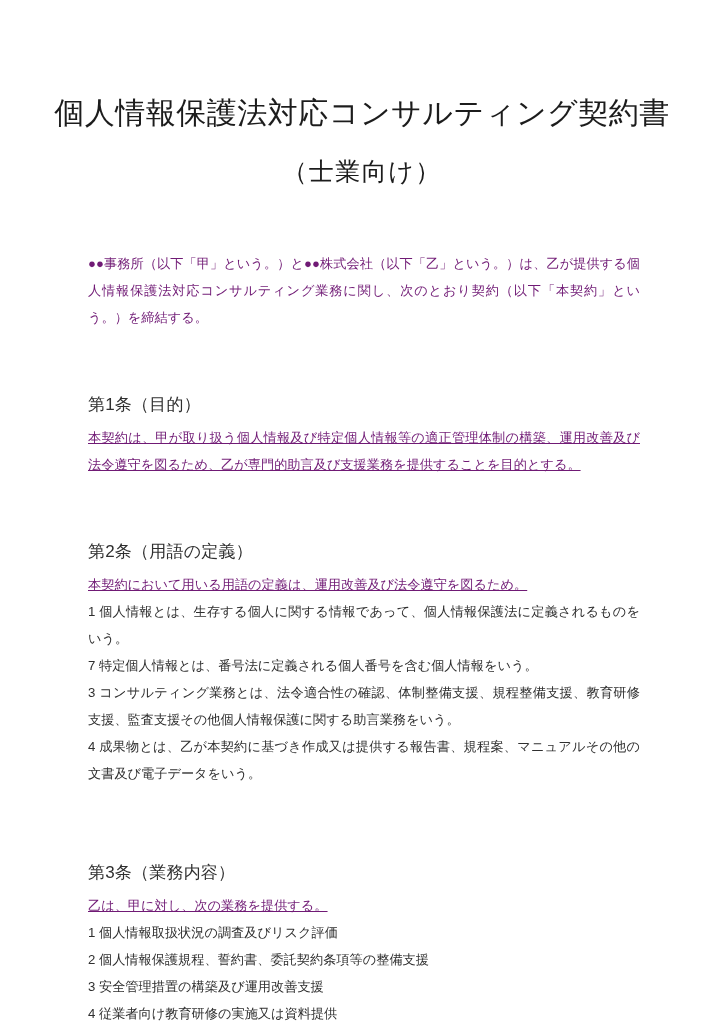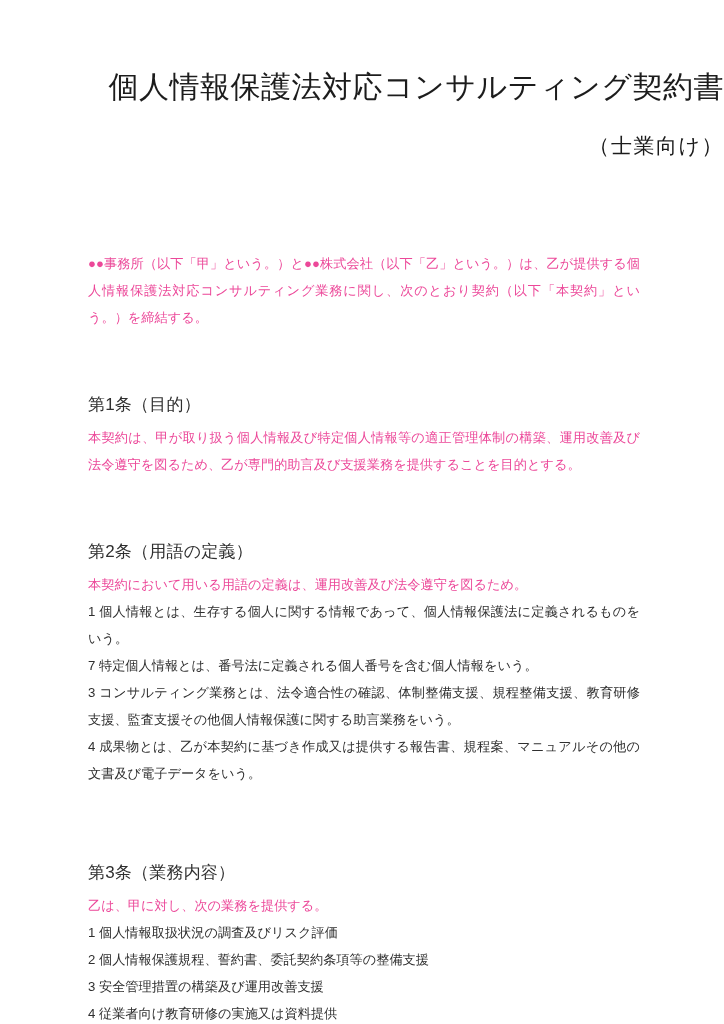--- a/index.html
+++ b/index.html
@@ -20,52 +20,53 @@
   .page {
     position: relative;
     width: 724px;
     height: 1024px;
     box-sizing: border-box;
     background: #ffffff;
   }
 
   
   .title-block {
-    padding-top: 68px;
-    text-align: right;
+    padding-top: 96px;
+    text-align: center;
+    font-family: Liberation Mono, monospace;
   }
   .doc-title {
     font-size: 30px;
     line-height: 38px;
     font-weight: 400;
     color: #1c1c1c;
     letter-spacing: 0.5px;
     margin: 0;
   }
   .doc-subtitle {
-    font-size: 21px;
+    font-size: 25px;
     line-height: 32px;
     font-weight: 400;
     color: #1c1c1c;
     letter-spacing: 1.5px;
     margin: 24px 0 0 0;
   }
 
   
   .body-col {
     position: absolute;
     left: 88px;
     top: 250px;
     width: 552px;
   }
 
   .para {
     font-size: 13.2px;
     line-height: 27px;
-    color: #ec4899;
+    color: #701a75;
     margin: 0;
     text-align: justify;
     text-justify: inter-character;
   }
 
   .preamble {
     margin-bottom: 0;
   }
 
   
@@ -80,20 +81,21 @@
     font-size: 17px;
     line-height: 27px;
     font-weight: 400;
     color: #2f2f2f;
     margin: 0 0 6px 0;
     letter-spacing: 0.2px;
   }
 
   .lead {
     margin: 0;
+    text-decoration: underline;
   }
 
   .item-list {
     list-style: none;
     margin: 0;
     padding: 0;
   }
   .item {
     font-size: 13.2px;
     line-height: 27px;

